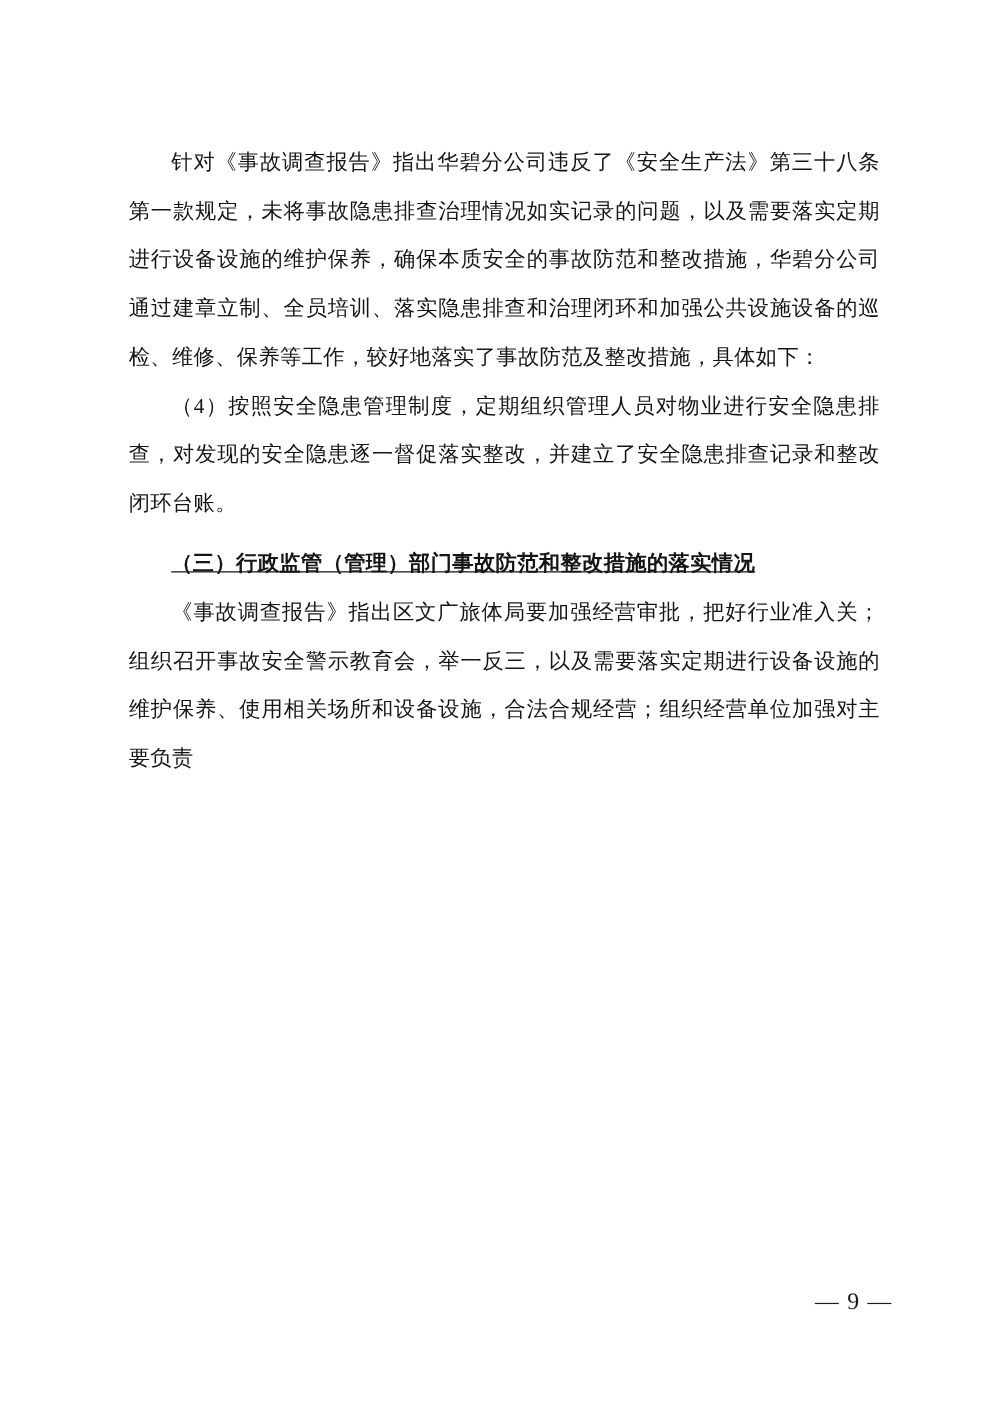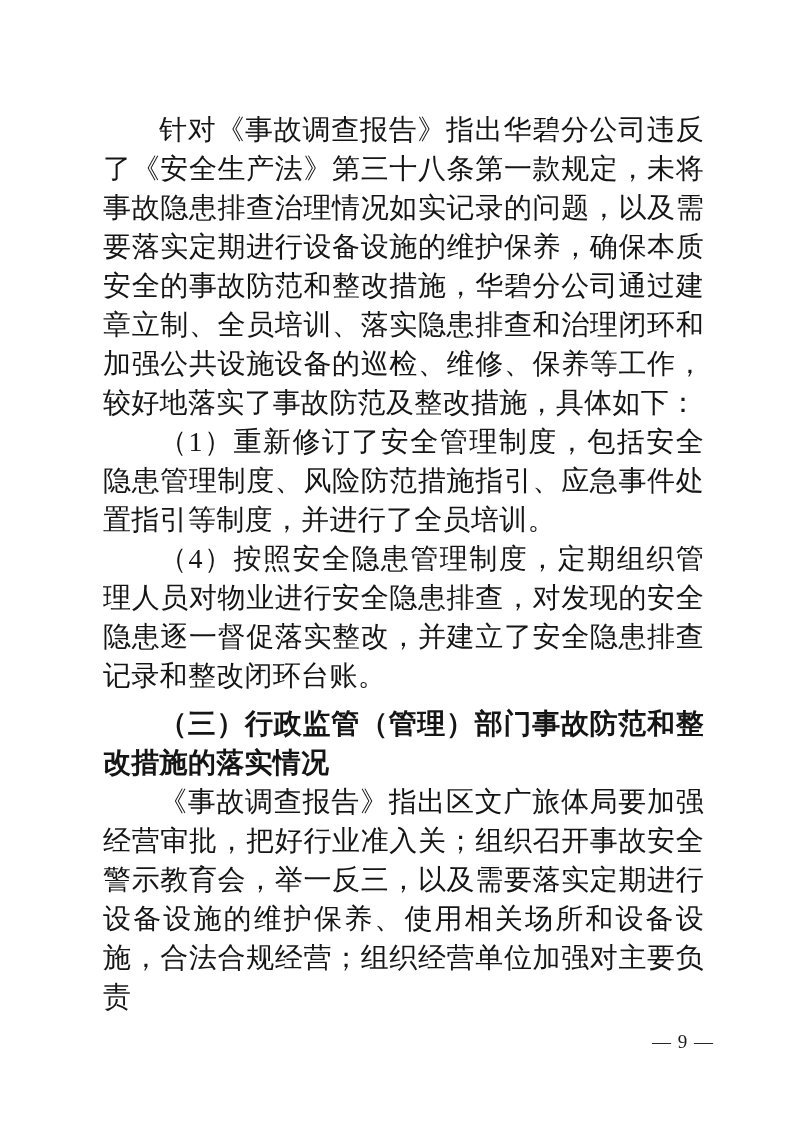--- a/index.html
+++ b/index.html
@@ -17,30 +17,31 @@
     color: #151515;
   }
   .content {
     position: absolute;
     left: 103px;
     top: 110px;
     width: 601px;
   }
   .para {
     margin: 0;
-    font-size: 28px;
+    font-size: 17px;
     line-height: 39px;
     text-indent: 2em;
     text-align: justify;
     text-justify: inter-ideograph;
     letter-spacing: 0.3px;
     word-break: break-all;
   }
   .para.bold {
     font-weight: bold;
+    text-decoration: underline;
   }
   .para.section-gap {
     margin-top: 9px;
   }
   .para.sub-gap {
     margin-top: 4px;
   }
   .page-number {
     position: absolute;
     top: 1031px;
@@ -52,19 +53,18 @@
     color: #1a1a1a;
     font-family: "Liberation Serif", "DejaVu Serif", serif;
   }
 </style>
 </head>
 <body>
 
 <div class="page">
   <div class="content">
     <p class="para">针对《事故调查报告》指出华碧分公司违反了《安全生产法》第三十八条第一款规定，未将事故隐患排查治理情况如实记录的问题，以及需要落实定期进行设备设施的维护保养，确保本质安全的事故防范和整改措施，华碧分公司通过建章立制、全员培训、落实隐患排查和治理闭环和加强公共设施设备的巡检、维修、保养等工作，较好地落实了事故防范及整改措施，具体如下：</p>
-    <p class="para">（1）重新修订了安全管理制度，包括安全隐患管理制度、风险防范措施指引、应急事件处置指引等制度，并进行了全员培训。</p>
     <p class="para">（4）按照安全隐患管理制度，定期组织管理人员对物业进行安全隐患排查，对发现的安全隐患逐一督促落实整改，并建立了安全隐患排查记录和整改闭环台账。</p>
     <p class="para bold section-gap">（三）行政监管（管理）部门事故防范和整改措施的落实情况</p>
     <p class="para">《事故调查报告》指出区文广旅体局要加强经营审批，把好行业准入关；组织召开事故安全警示教育会，举一反三，以及需要落实定期进行设备设施的维护保养、使用相关场所和设备设施，合法合规经营；组织经营单位加强对主要负责</p>
   </div>
   <div class="page-number">— 9 —</div>
 </div>
 
 </body></html>

